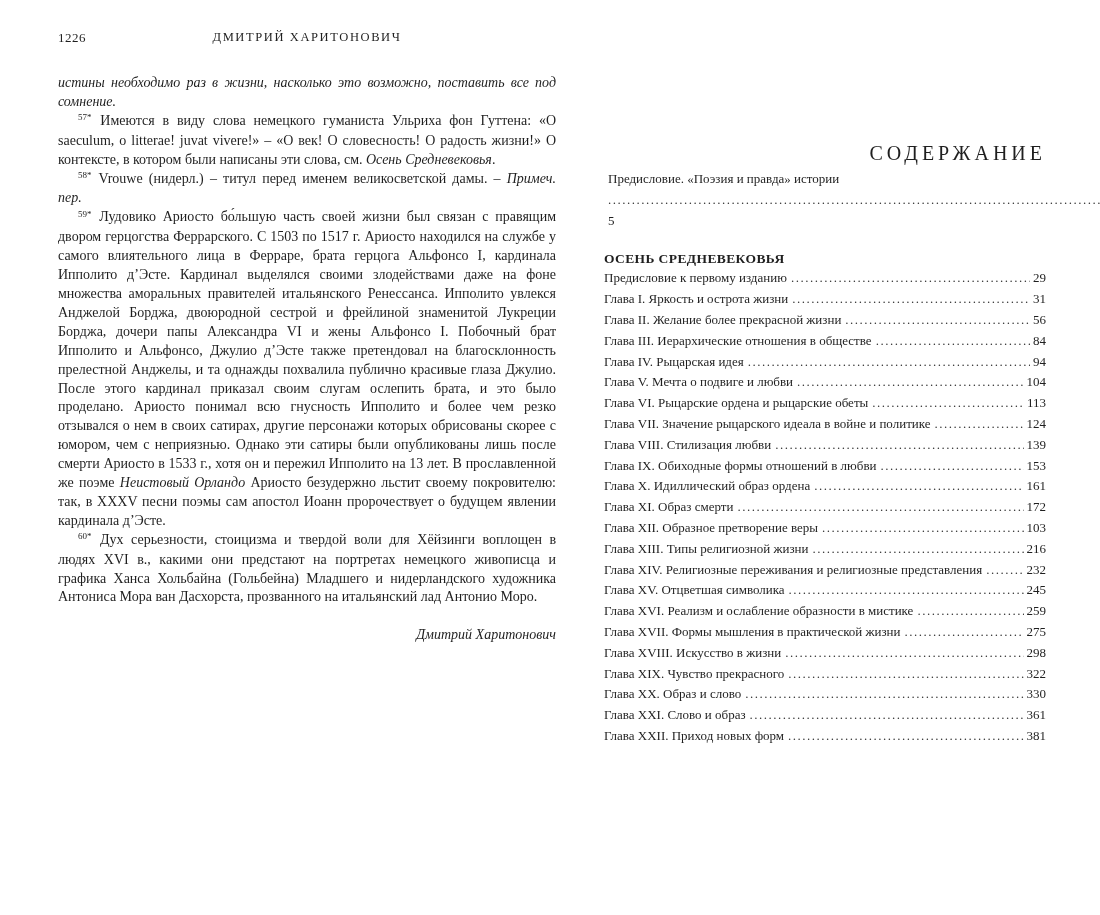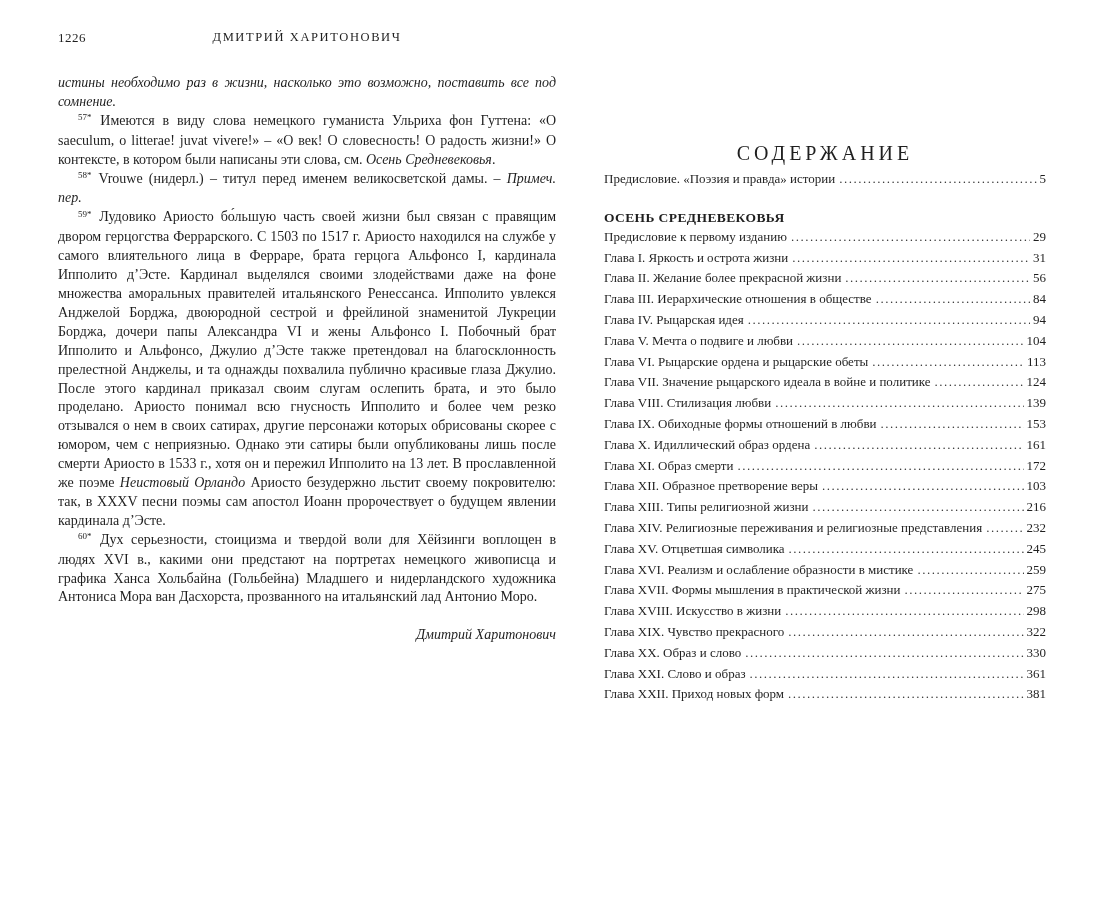--- a/index.html
+++ b/index.html
@@ -36,29 +36,29 @@
     margin-right: 1px; letter-spacing: 0;
   }
   .signature {
     margin: 19px 0 0; text-align: right; font-style: italic;
     font-size: 14px; line-height: 18.9px;
   }
   
   .page-right { left: 604px; top: 140px; width: 442px; font-size: 13px; }
   .toc-title {
     margin: 0; font-size: 20px; font-weight: 400;
-    letter-spacing: 4px; text-align: center; line-height: 26px;
+    letter-spacing: 4px; text-align: right; line-height: 26px;
   }
   .preface-author {
     margin: 128px 0 0; font-style: italic; line-height: 20.8px;
   }
   .toc-row {
     display: flex; align-items: baseline; line-height: 20.8px;
   }
-  .preface-entry { margin-top: 3px; }
+  .preface-entry { margin-top: 3px; flex-direction: column; }
   .toc-label { white-space: nowrap; }
   .toc-dots {
     flex: 1 1 auto; min-width: 10px; overflow: hidden;
     white-space: nowrap; letter-spacing: 1.5px;
     margin: 0 3px 0 4px; color: #3a3a3a;
   }
   .toc-page { white-space: nowrap; text-align: right; }
   .section-heading {
     margin: 19px 0 0; font-size: 13.5px; font-weight: 700;
     letter-spacing: 0.4px; line-height: 18px;

